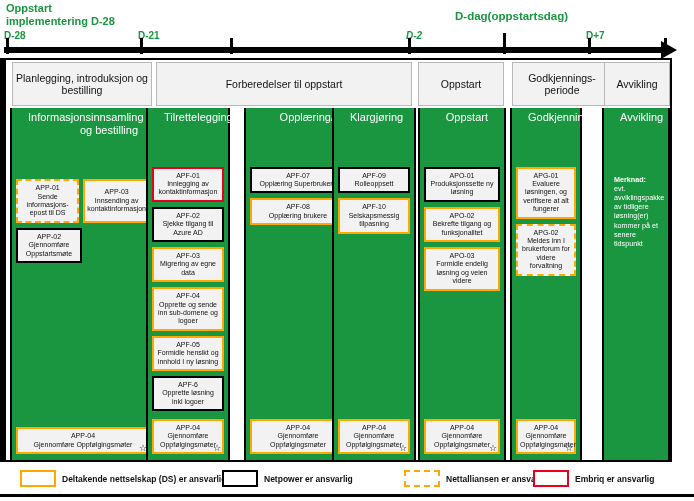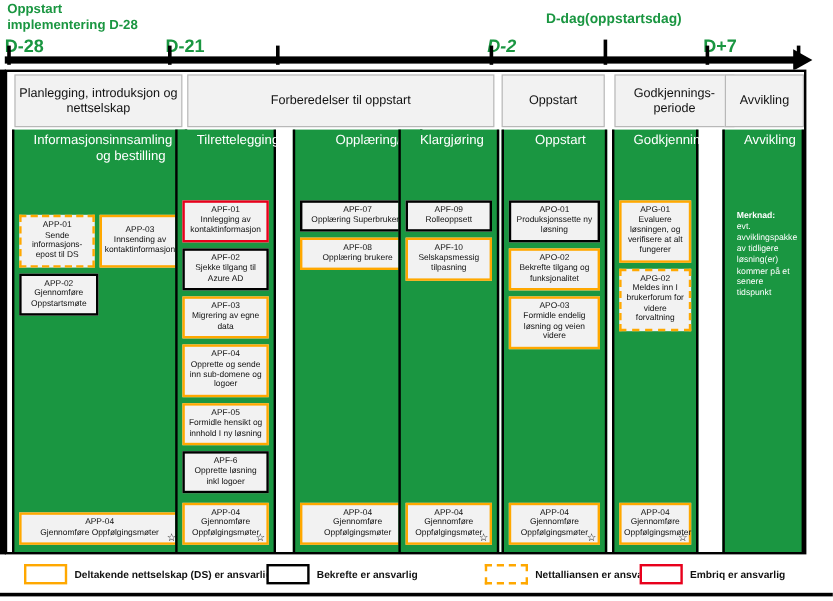--- a/index.html
+++ b/index.html
@@ -4,21 +4,21 @@
 <style>
   html,body{margin:0;padding:0;background:#ffffff;}
   body{width:694px;height:501px;position:relative;overflow:hidden;
        font-family:"Liberation Sans","DejaVu Sans",sans-serif;}
 
   
   #timeline-header{position:absolute;left:0;top:0;width:578px;height:56px;}
   .tl-title{position:absolute;color:#1a9641;font-weight:bold;font-size:11px;line-height:12.5px;}
   #title-start{left:6px;top:2px;width:110px;}
   #title-dday{left:430px;top:10px;font-size:11.5px;white-space:nowrap;padding-left:25px;}
-  .tick-label{position:absolute;color:#1a9641;font-weight:bold;font-size:15px;white-space:nowrap;}
+  .tick-label{position:absolute;color:#1a9641;font-weight:bold;font-size:10px;white-space:nowrap;}
 
   #axis-line{position:absolute;left:4px;top:47px;width:660px;height:6px;background:#000;}
   #axis-arrow{position:absolute;left:661px;top:41px;width:0;height:0;
               border-top:9px solid transparent;border-bottom:9px solid transparent;
               border-left:16px solid #000;}
   .tick{position:absolute;width:3px;background:#000;top:38px;height:16px;}
   .tick.tall{top:33px;height:21px;}
 
   
   #chart-frame{position:absolute;left:4px;top:58px;width:668px;height:404px;
@@ -92,21 +92,21 @@
       <div class="tick" style="left: 230px;"></div>
       <div class="tick" style="left: 408px;"></div>
       <div class="tick tall" style="left: 503px;"></div>
       <div class="tick" style="left: 588px;"></div>
       <div class="tick" style="left: 664px;"></div>
     </div>
 </div>
 
 <div id="chart-frame">
   <div id="phase-row">
-      <div class="phase-box" style="left: 6px; width: 140px;">Planlegging, introduksjon og nettselskap</div>
+      <div class="phase-box" style="left: 6px; width: 140px;">Planlegging, introduksjon og bestilling</div>
       <div class="phase-box" style="left: 150px; width: 256px;">Forberedelser til oppstart</div>
       <div class="phase-box" style="left: 412px; width: 86px;">Oppstart</div>
       <div class="phase-box" style="left: 506px; width: 100px;">Godkjennings-periode</div>
       <div class="phase-box" style="left: 598px; width: 66px;">Avvikling</div>
     </div>
   <div id="columns">
       <div class="col" style="left: 4px; width: 146px;">
         <div class="col-head">Informasjonsinnsamling og bestilling</div>
         <div class="col-body">
           <div style="display: flex; gap: 4px;">
@@ -250,21 +250,21 @@
 </div>
 <div id="dday-divider"></div>
 
 <div id="legend">
     <div class="legend-item" style="left: 20px;">
       <div class="swatch sw-orange"></div>
       <div class="legend-label">Deltakende nettselskap (DS) er ansvarlig</div>
     </div>
     <div class="legend-item" style="left: 222px;">
       <div class="swatch sw-black"></div>
-      <div class="legend-label">Bekrefte er ansvarlig</div>
+      <div class="legend-label">Netpower er ansvarlig</div>
     </div>
     <div class="legend-item" style="left: 404px;">
       <div class="swatch sw-dashed"></div>
       <div class="legend-label">Nettalliansen er ansvarlig</div>
     </div>
     <div class="legend-item" style="left: 533px;">
       <div class="swatch sw-red"></div>
       <div class="legend-label">Embriq er ansvarlig</div>
     </div>
   </div>

